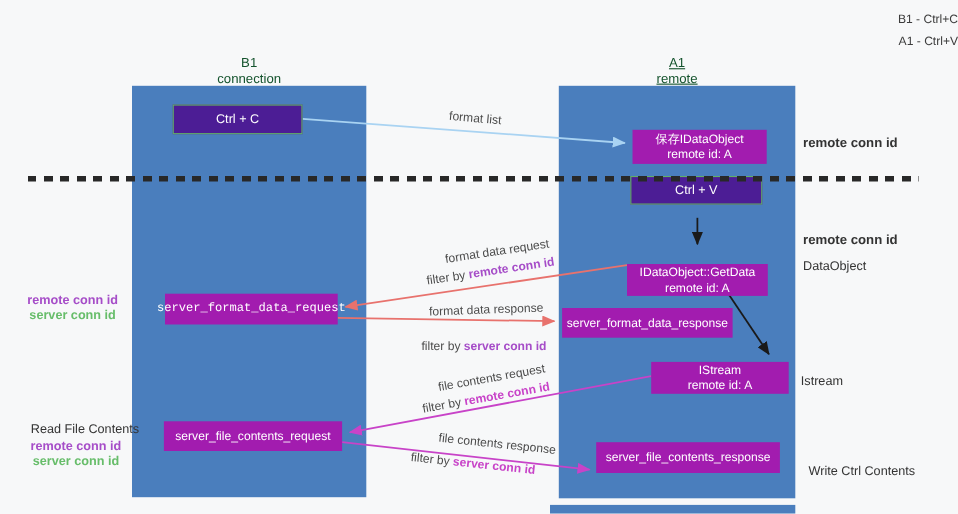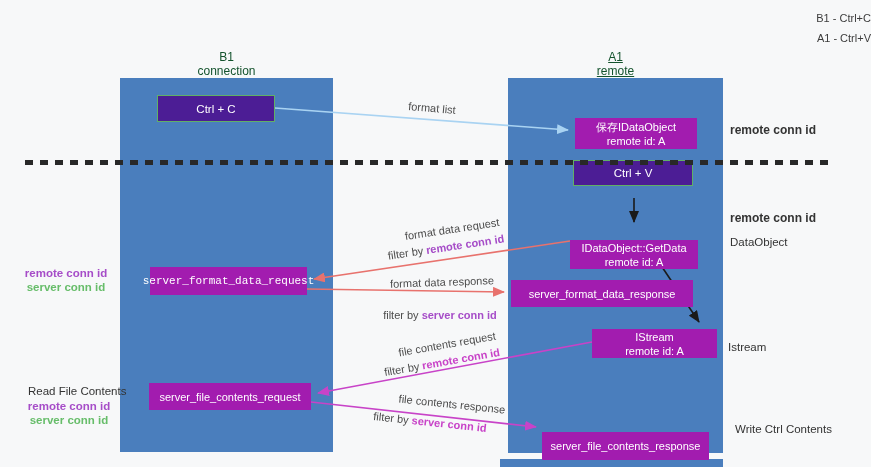--- a/index.html
+++ b/index.html
@@ -97,31 +97,31 @@
   <div class="node green" style="left:573px;top:160px;width:120px;height:26px;">
     <div>Ctrl + V</div>
   </div>
   <div class="node orange" style="left:570px;top:227px;width:128px;height:29px;margin-top:13px;">
     <div>IDataObject::GetData</div>
     <div>remote id: A</div>
   </div>
   <div class="node orange" style="left:150px;top:267px;width:157px;height:28px;font-family:Liberation Mono, monospace;">
     <div>server_format_data_request</div>
   </div>
-  <div class="node orange" style="left:511px;top:280px;width:182px;height:27px;">
+  <div class="node orange" style="left:511px;top:280px;width:155px;height:27px;">
     <div>server_format_data_response</div>
   </div>
   <div class="node orange" style="left:592px;top:329px;width:125px;height:29px;">
     <div>IStream</div>
     <div>remote id: A</div>
   </div>
   <div class="node orange" style="left:149px;top:383px;width:162px;height:27px;">
     <div>server_file_contents_request</div>
   </div>
-  <div class="node orange" style="left:542px;top:432px;width:167px;height:28px;">
+  <div class="node orange" style="left:542px;top:402px;width:167px;height:28px;">
     <div>server_file_contents_response</div>
   </div>
 
   <div class="edge-label" style="left:432px;top:108px;transform:translate(-50%,-50%) rotate(5deg);">format list</div>
 
   <div class="edge-label" style="left:452px;top:229px;transform:translate(-50%,-50%) rotate(-8.5deg);">format data request</div>
   <div class="edge-label" style="left:446px;top:247px;transform:translate(-50%,-50%) rotate(-8.5deg);">
     <span>filter by</span><span class="accent purple">remote conn id</span>
   </div>
 

